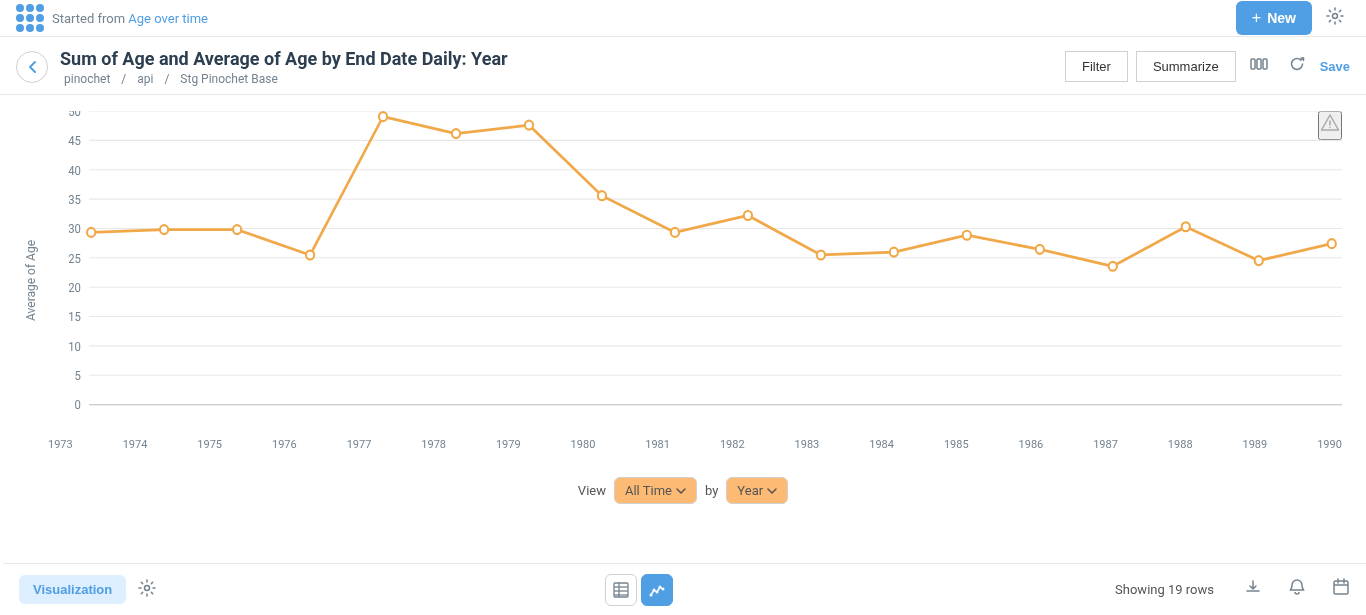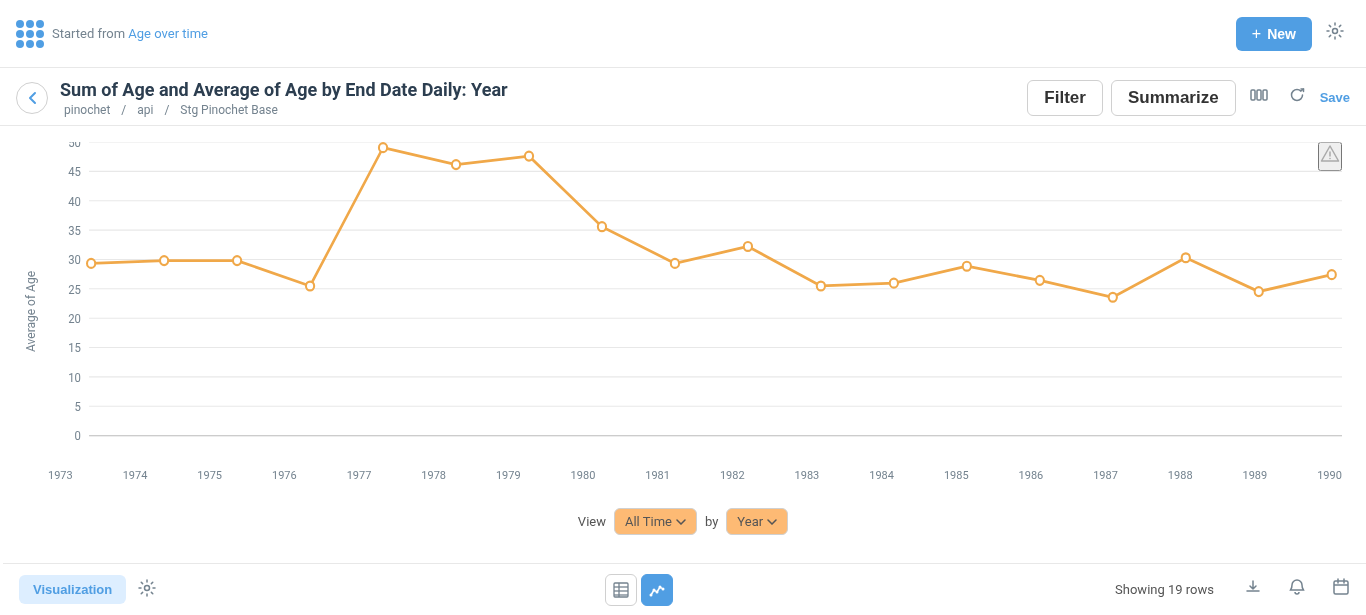--- a/index.html
+++ b/index.html
@@ -1,20 +1,20 @@
 <!DOCTYPE html>
 <html><head>
   <meta charset="utf-8">
   <style>
     * { box-sizing: border-box; margin: 0; padding: 0; }
     body { font-family: -apple-system, BlinkMacSystemFont, 'Segoe UI', Roboto, sans-serif; background: #fff; color: #333; height: 615px; overflow: hidden; }
 
     
     .top-nav {
-      display: flex; align-items: center; padding: 0 16px; height: 68px;
+      display: flex; align-items: center; padding: 0 16px; height: 37px;
       border-bottom: 1px solid #e8e8e8; background: #fff;
     }
     .logo-icon { display: flex; align-items: center; margin-right: 8px; }
     .logo-dots { display: grid; grid-template-columns: repeat(3,8px); gap: 2px; }
     .logo-dot { width: 8px; height: 8px; border-radius: 50%; background: #509ee3; }
     .started-from { font-size: 13px; color: #74838f; }
     .started-from a { color: #509ee3; text-decoration: none; }
     .nav-spacer { flex: 1; }
     .search-bar {
       display: flex; align-items: center; border: 1px solid #d0d0d0; border-radius: 6px;
@@ -41,22 +41,22 @@
       width: 32px; height: 32px; border-radius: 50%; border: 1px solid #d0d0d0;
       display: flex; align-items: center; justify-content: center;
       cursor: pointer; margin-right: 12px; background: #fff; color: #509ee3; font-size: 16px; flex-shrink: 0;
     }
     .header-text { flex: 1; }
     .page-title { font-size: 18px; font-weight: 700; color: #2c3e50; line-height: 1.3; }
     .breadcrumb { font-size: 12px; color: #74838f; margin-top: 2px; }
     .breadcrumb span { margin: 0 4px; }
     .header-actions { display: flex; align-items: center; gap: 8px; }
     .filter-btn, .summarize-btn {
-      padding: 7px 16px; border: 1px solid #d0d0d0; border-radius: 6px;
-      background: #fff; font-size: 17px; font-weight: 700; cursor: pointer; color: #333;
+      padding: 7px 16px; border: 1px solid #d0d0d0; border-radius: 0;
+      background: #fff; font-size: 13px; font-weight: 400; cursor: pointer; color: #333;
     }
     .icon-btn { background: none; border: none; cursor: pointer; padding: 6px; color: #74838f; font-size: 18px; }
     .save-btn { background: none; border: none; cursor: pointer; color: #509ee3; font-size: 13px; font-weight: 600; }
 
     
     .chart-container {
       position: relative; padding: 16px 24px 0 24px; height: 370px;
     }
     .chart-warning {
       position: absolute; top: 16px; right: 24px; font-size: 18px; color: #888; cursor: pointer;

